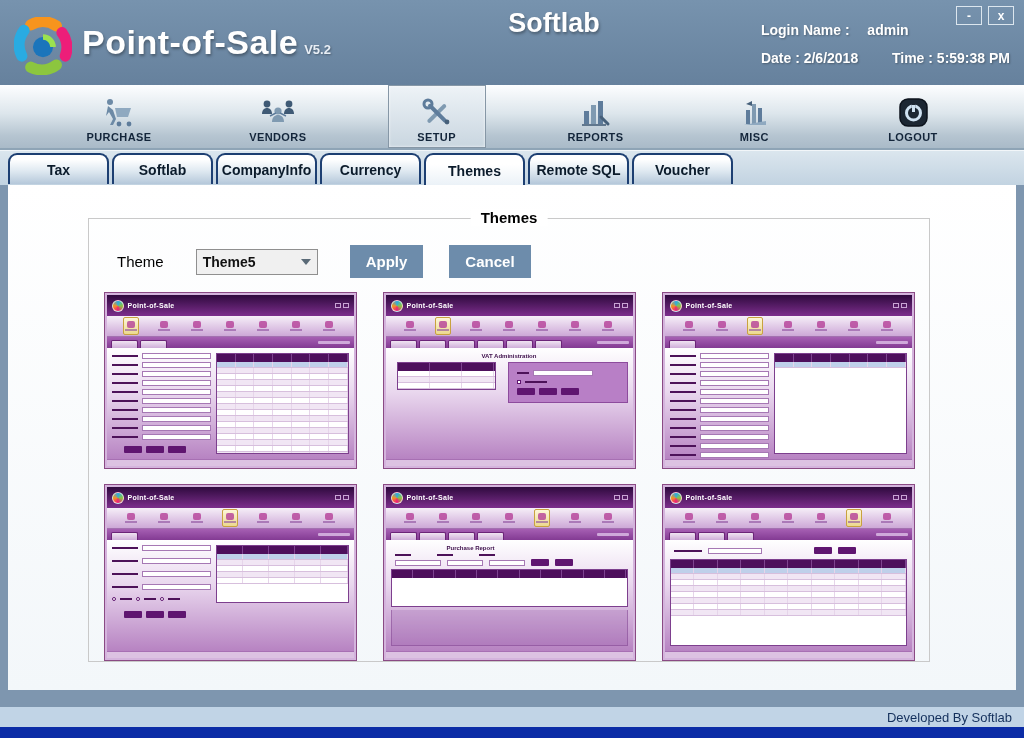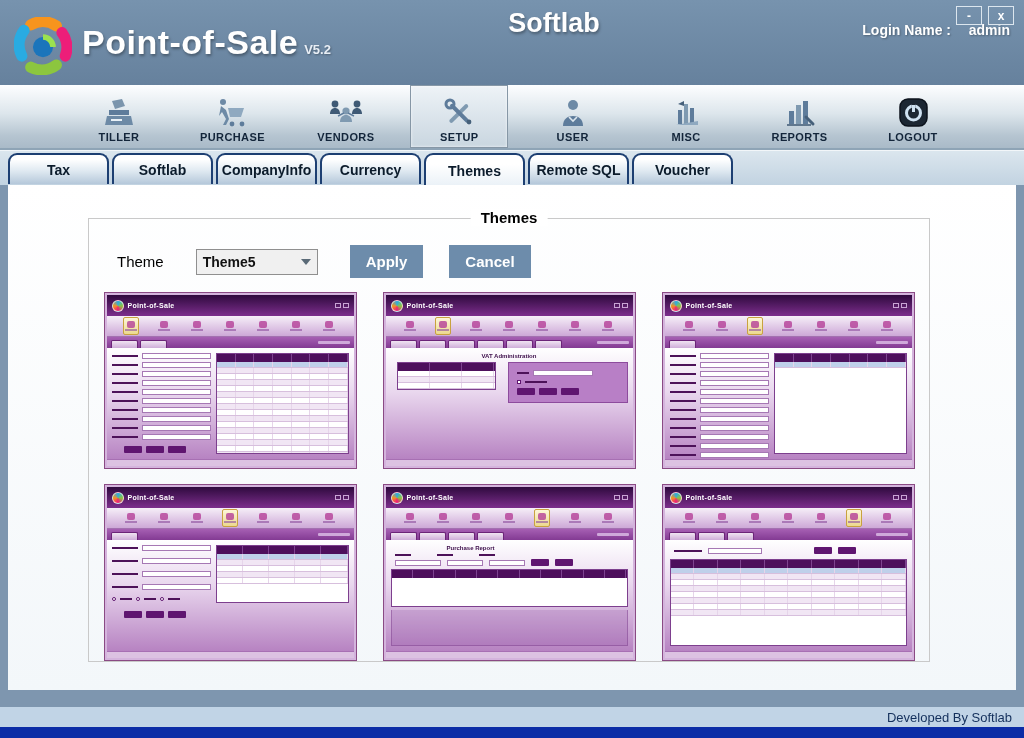--- a/index.html
+++ b/index.html
@@ -105,39 +105,35 @@
   </svg>
   <span class="app-title">Point-of-Sale</span>
   <span class="app-ver">V5.2</span>
   <span class="brand">Softlab</span>
   <div class="hdr-right">
     <div class="hdr-line">
       <span>Login Name :</span>
       <span class="sep"></span>
       <span>admin</span>
     </div>
+    <div class="hdr-line">
+      <span>Date :</span>
+      <span>2/6/2018</span>
+      <span class="sep" style="min-width:26px"></span>
+      <span>Time :</span>
+      <span>5:59:38 PM</span>
+    </div>
   </div>
   <div class="winbtns">
     <button class="winbtn">-</button>
     <button class="winbtn">x</button>
   </div>
 </header>
 
 <nav class="toolbar">
-  <div class="titem">
-    <span class="ticon">
-      <svg width="34" height="32" viewBox="0 0 34 30">
-          <path d="M10 3l10-2 3 7-10 3z" fill="#7b95ad"></path>
-          <rect x="7" y="12" width="20" height="5" fill="#5e7c9b"></rect>
-          <path d="M5 18h24l2 9H3z" fill="#6d8aa6"></path>
-          <rect x="9" y="21" width="11" height="2" fill="#e9f1f7"></rect>
-        </svg>
-    </span>
-      <span class="lbl">TILLER</span>
-  </div>
   <div class="titem">
     <span class="ticon">
       <svg width="34" height="32" viewBox="0 0 34 30">
           <circle cx="8" cy="4" r="3" fill="#6d8aa6"></circle>
           <path d="M6 8l5 4 3 9-3 6h-3l3-6-4-7-3 4z" fill="#6d8aa6"></path>
           <path d="M13 10h16l-3 9H15z" fill="#8fa9c0"></path>
           <circle cx="17" cy="26" r="2.4" fill="#5e7c9b"></circle>
           <circle cx="27" cy="26" r="2.4" fill="#5e7c9b"></circle>
         </svg>
     </span>
@@ -164,50 +160,40 @@
           <rect x="15.2" y="3" width="4" height="25" rx="2" fill="#5e7c9b" transform="rotate(-45 17 15)"></rect>
           <circle cx="8" cy="6" r="4" fill="none" stroke="#5e7c9b" stroke-width="3"></circle>
           <circle cx="27" cy="24" r="2.4" fill="#46607a"></circle>
         </svg>
     </span>
       <span class="lbl">SETUP</span>
   </div>
   <div class="titem">
     <span class="ticon">
       <svg width="34" height="32" viewBox="0 0 34 30">
-          <circle cx="17" cy="7" r="5" fill="#6d8aa6"></circle>
-          <path d="M7 28c0-7 4.5-10 10-10s10 3 10 10z" fill="#5e7c9b"></path>
-          <path d="M13 19l4 4 4-4" fill="none" stroke="#dce6ee" stroke-width="1.6"></path>
+          <rect x="6" y="13" width="5" height="13" fill="#5e7c9b"></rect>
+          <rect x="13" y="7" width="5" height="19" fill="#7f9ab1"></rect>
+          <rect x="20" y="3" width="5" height="23" fill="#5e7c9b"></rect>
+          <path d="M23 19l7 7" stroke="#46607a" stroke-width="3" stroke-linecap="round"></path>
+          <path d="M4 27h24" stroke="#46607a" stroke-width="1.6"></path>
         </svg>
     </span>
-      <span class="lbl">USER</span>
+      <span class="lbl">REPORTS</span>
   </div>
   <div class="titem">
     <span class="ticon">
       <svg width="34" height="32" viewBox="0 0 34 30">
           <rect x="9" y="12" width="4" height="14" fill="#5e7c9b"></rect>
           <rect x="15" y="6" width="4" height="20" fill="#7f9ab1"></rect>
           <rect x="21" y="10" width="4" height="16" fill="#5e7c9b"></rect>
           <path d="M9 6l6-3v5z" fill="#46607a"></path>
           <path d="M7 27l22-4v4z" fill="#8fa9c0"></path>
         </svg>
     </span>
       <span class="lbl">MISC</span>
-  </div>
-  <div class="titem">
-    <span class="ticon">
-      <svg width="34" height="32" viewBox="0 0 34 30">
-          <rect x="6" y="13" width="5" height="13" fill="#5e7c9b"></rect>
-          <rect x="13" y="7" width="5" height="19" fill="#7f9ab1"></rect>
-          <rect x="20" y="3" width="5" height="23" fill="#5e7c9b"></rect>
-          <path d="M23 19l7 7" stroke="#46607a" stroke-width="3" stroke-linecap="round"></path>
-          <path d="M4 27h24" stroke="#46607a" stroke-width="1.6"></path>
-        </svg>
-    </span>
-      <span class="lbl">REPORTS</span>
   </div>
   <div class="titem">
     <span class="ticon">
       <svg width="34" height="32" viewBox="0 0 34 30">
           <rect x="4" y="1" width="27" height="27" rx="8" fill="#1c2733" stroke="#0c131c" stroke-width="1.5"></rect>
           <circle cx="17.5" cy="15" r="7" fill="none" stroke="#cfe2f2" stroke-width="3"></circle>
           <rect x="15.8" y="5.5" width="3.4" height="8" fill="#1c2733"></rect>
           <rect x="16" y="7" width="3" height="7" fill="#cfe2f2"></rect>
         </svg>
     </span>

